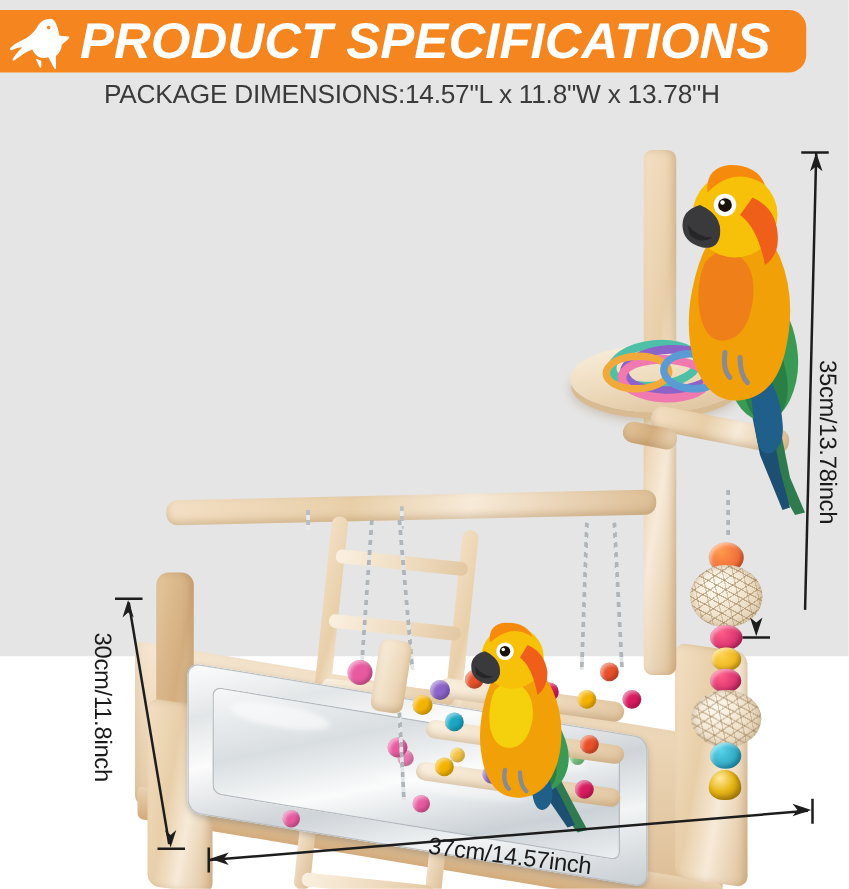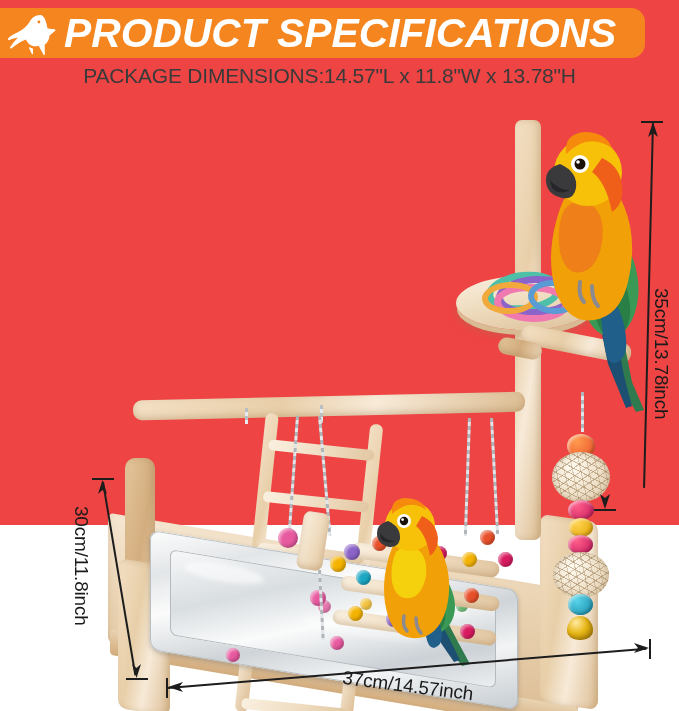--- a/index.html
+++ b/index.html
@@ -1,17 +1,17 @@
 <!DOCTYPE html>
 <html><head>
 <meta charset="utf-8">
 <style>
   html,body{margin:0;padding:0;background:#ffffff;}
   body{width:679px;height:711px;overflow:hidden;font-family:"Liberation Sans",sans-serif;}
-  #page{position:relative;width:679px;height:525px;background:#ef4444;}
+  #page{position:relative;width:679px;height:525px;background:#e5e5e5;}
 
   
   .banner{
     position:absolute;left:0;top:8px;width:645px;height:50px;
     background:#F5851F;border-radius:0 14px 14px 0;
     display:flex;align-items:center;
   }
   .bird-logo{width:58px;height:46px;margin-left:4px;flex:0 0 auto;display:block;}
   .banner-title{
     color:#ffffff;font-weight:bold;font-style:italic;

